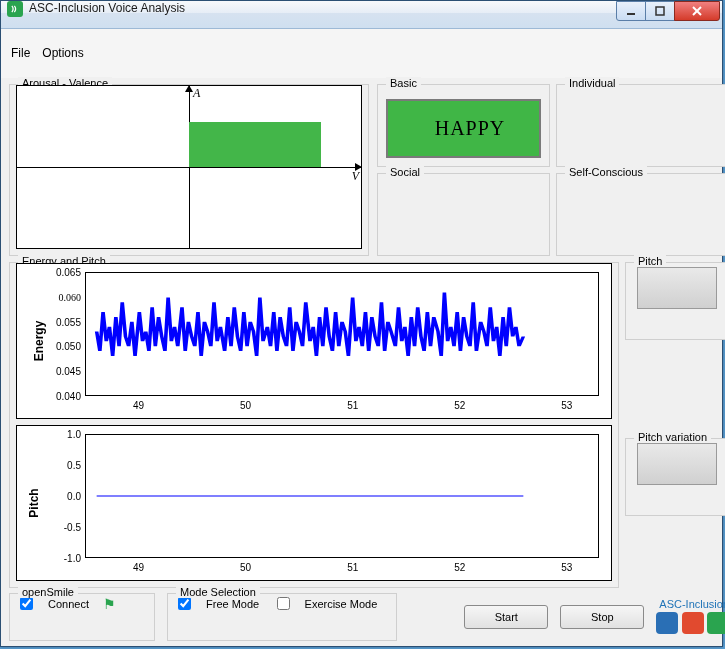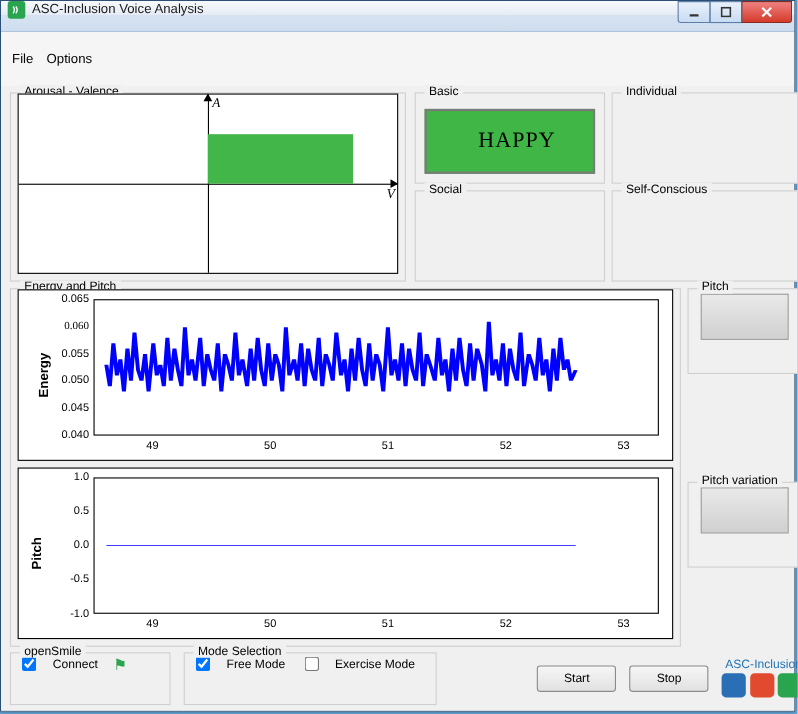--- a/index.html
+++ b/index.html
@@ -192,21 +192,21 @@
     grid-row: 3;
     display: flex;
     align-items: center;
     gap: 12px;
   }
   .bottom .groupbox { height: 40px; }
   .gb-opensmile { width: 132px; }
   .gb-mode { width: 216px; }
   label.cb { display: inline-flex; align-items: center; gap: 12px; margin-right: 10px; font-size: 11px; }
   .btn {
-    width: 72px; height: 24px;
+    width: 84px; height: 24px;
     background: linear-gradient(#f6f6f6,#e1e1e1);
     border: 1px solid #8a8a8a;
     border-radius: 3px;
     font-size: 11px;
     cursor: default;
   }
   .spacer { flex: 1; }
   .logos { display: flex; align-items:flex-end; gap:2px; }
   .logo-txt { font-size:11px; color:#1f73b7; margin-bottom:2px; }
   .logo-sq { width:22px; height:22px; border-radius:4px; display:inline-block; }

